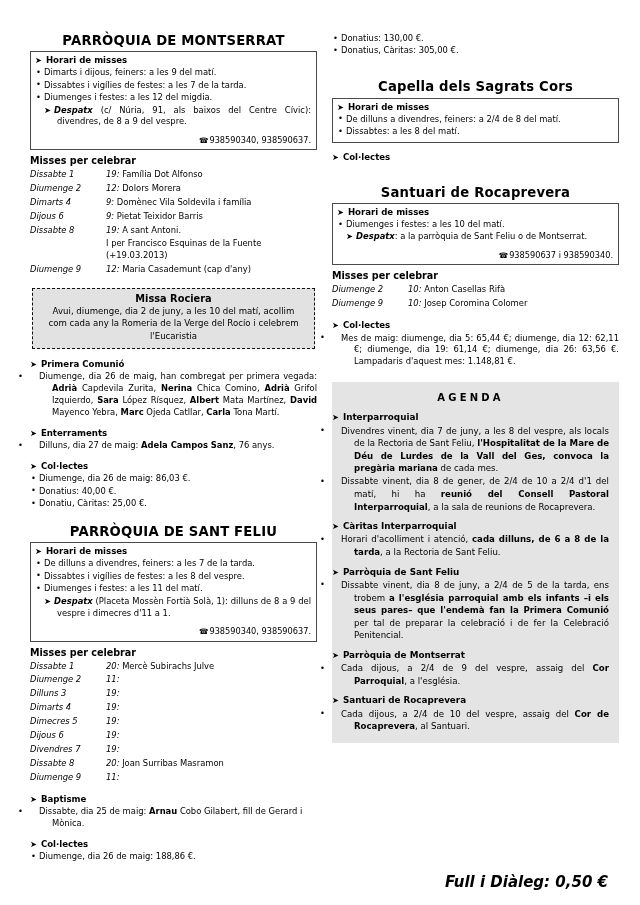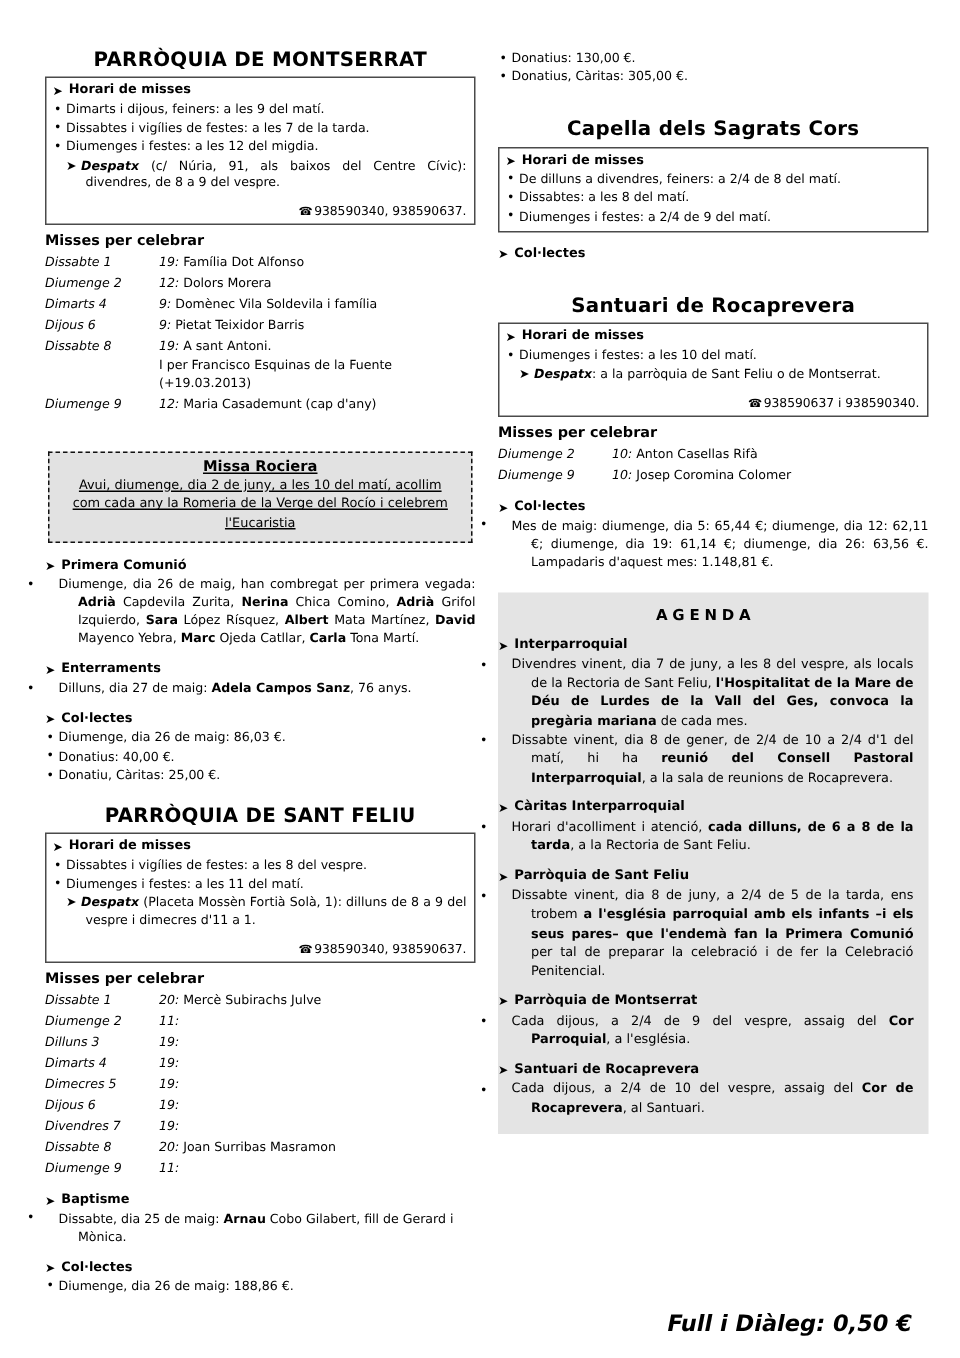--- a/index.html
+++ b/index.html
@@ -123,24 +123,23 @@
     white-space: nowrap;
   }
   td.detail { padding-left: 2px; }
   td.detail .hour { font-style: italic; }
   .sub { display: block; }
 
   
   .rociera {
     border: 1px dashed #111;
     background: #e2e2e2;
-    margin: 24px 2px 10px 2px;
+    margin: 11px 2px 10px 2px;
     padding: 4px 10px 6px 10px;
     text-align: center;
-    text-decoration: underline;
   }
   .rociera-title {
     font-size: 9.8px;
     font-weight: bold;
     margin-bottom: 1px;
   }
   .rociera-body {
     font-size: 8.6px;
     line-height: 1.45;
   }
@@ -271,20 +270,21 @@
     </div>
 
     <div style="margin-top:14px;">
       <div class="parish-title">PARRÒQUIA DE SANT FELIU</div>
 
       <div class="info-box">
         <div class="hdg">
           <span class="arrow">➤</span>
           <span>Horari de misses</span>
         </div>
+        <div class="li">De dilluns a divendres, feiners: a les 7 de la tarda.</div>
         <div class="li">Dissabtes i vigílies de festes: a les 8 del vespre.</div>
         <div class="li">Diumenges i festes: a les 11 del matí.</div>
         <div class="despatx-line">
           <span class="arrow">➤</span><b>Despatx</b><span> (Placeta Mossèn Fortià Solà, 1): dilluns de 8 a 9 del vespre i dimecres d'11 a 1.</span>
         </div>
         <div class="phone-line">
           <span class="phone-glyph">☎</span><span>938590340, 938590637.</span>
         </div>
       </div>
 
@@ -359,21 +359,20 @@
 
     <div style="margin-top:22px;">
       <div class="parish-title">Capella dels Sagrats Cors</div>
       <div class="info-box">
         <div class="hdg">
           <span class="arrow">➤</span>
           <span>Horari de misses</span>
         </div>
         <div class="li">De dilluns a divendres, feiners: a 2/4 de 8 del matí.</div>
         <div class="li">Dissabtes: a les 8 del matí.</div>
-        <div class="li">Diumenges i festes: a 2/4 de 9 del matí.</div>
       </div>
       <div class="block">
         <div class="hdg">
           <span class="arrow">➤</span>
           <span>Col·lectes</span>
         </div>
       </div>
     </div>
 
     <div style="margin-top:22px;">

